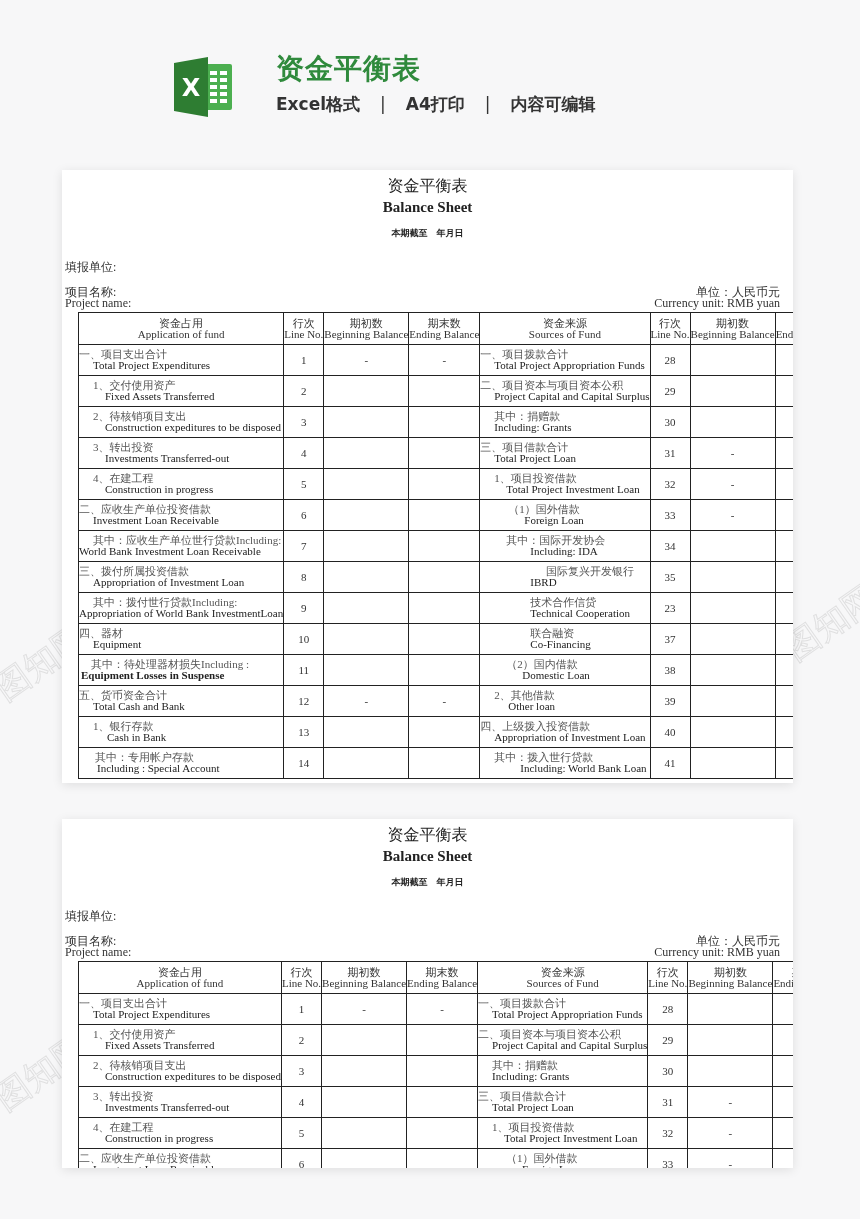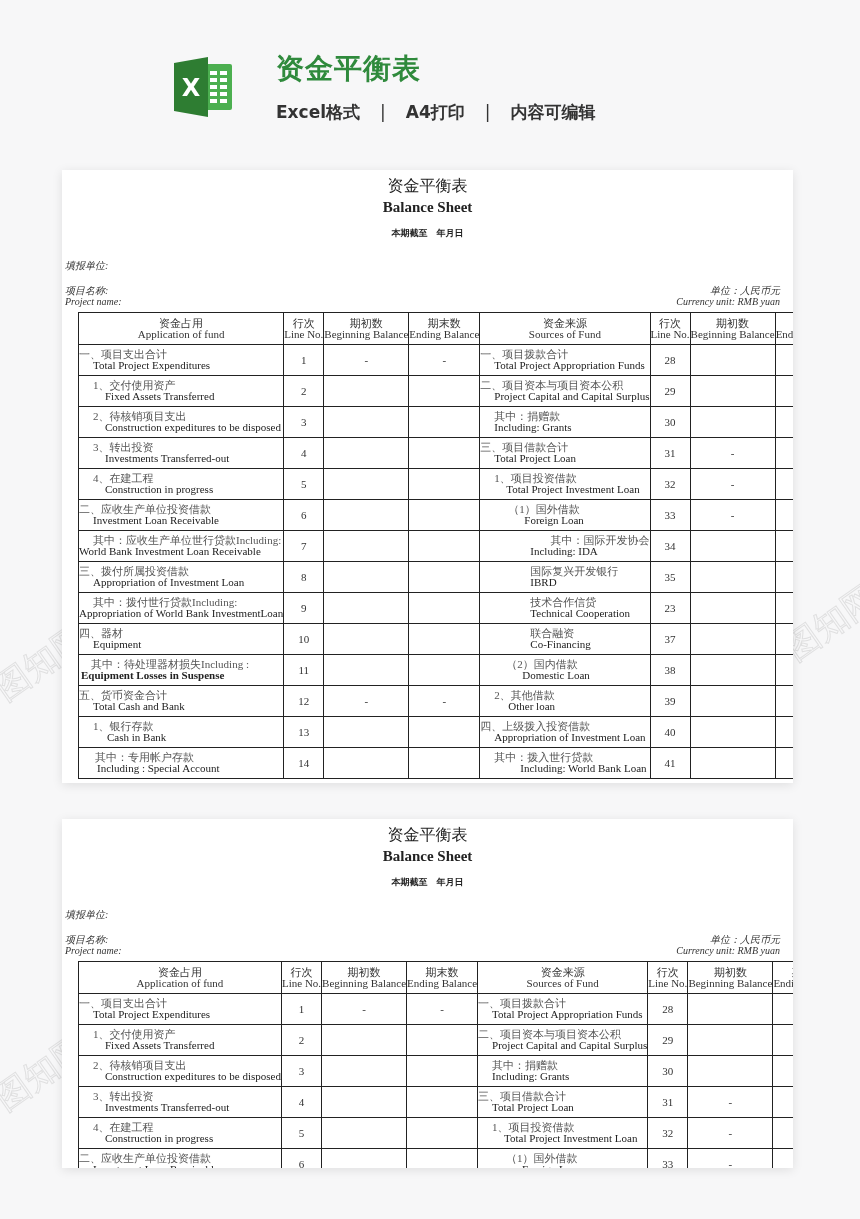--- a/index.html
+++ b/index.html
@@ -1,28 +1,28 @@
 <!DOCTYPE html>
 <html><head>
 <meta charset="utf-8">
 <style>
   html,body{margin:0;padding:0;}
   body{width:860px;height:1219px;background:#f7f7f8;position:relative;overflow:hidden;font-family:"Liberation Serif","DejaVu Serif",serif;color:#222;}
   .banner{position:absolute;left:0;top:0;width:860px;height:160px;}
   .xl-icon{position:absolute;left:172px;top:56px;width:62px;height:62px;}
   .banner-title{position:absolute;left:276px;top:50px;font-family:"DejaVu Sans",sans-serif;font-weight:bold;font-size:28px;color:#2f8a3c;letter-spacing:1px;}
-  .banner-sub{position:absolute;left:276px;top:101px;font-family:"DejaVu Sans",sans-serif;font-weight:bold;font-size:17px;color:#333;white-space:nowrap;}
+  .banner-sub{position:absolute;left:276px;top:93px;font-family:"DejaVu Sans",sans-serif;font-weight:bold;font-size:17px;color:#333;white-space:nowrap;}
   .banner-sub .sep{display:inline-block;margin:0 20px;font-weight:normal;}
   .page{position:absolute;left:62px;width:731px;background:#fff;box-shadow:0 2px 10px rgba(0,0,0,0.10);overflow:hidden;}
   .page1{top:170px;height:613px;}
   .page2{top:819px;height:349px;}
   .ptitle-cn{position:absolute;left:0;width:100%;text-align:center;font-size:16px;top:6px;}
   .ptitle-en{position:absolute;left:0;width:100%;text-align:center;font-size:15px;font-weight:bold;top:29px;}
   .pdate{position:absolute;left:0;width:100%;text-align:center;font-size:9px;font-weight:bold;top:57px;font-family:"DejaVu Sans",sans-serif;}
-  .meta{position:absolute;font-size:10px;color:#333;white-space:nowrap;font-style:italic;}
+  .meta{position:absolute;font-size:12px;color:#333;white-space:nowrap;}
   .meta.right{text-align:right;}
   table.bs{position:absolute;left:16px;top:142px;border-collapse:collapse;table-layout:fixed;font-size:11px;padding-left:37px;}
   table.bs td, table.bs th{border:1px solid #222;padding:0;vertical-align:middle;overflow:hidden;white-space:nowrap;font-weight:normal;}
   table.bs th{height:31px;text-align:center;line-height:11px;color:#333;}
   table.bs td{height:30px;line-height:11px;color:#333;}
   td.item{text-align:left;padding-left:2px;}
   td.item .cn{display:block;color:#555;}
   td.item .en{display:block;color:#222;}
   td.num{text-align:center;color:#555;}
   td.bal{text-align:center;color:#888;}
@@ -196,38 +196,38 @@
 
   <tr>
     <td class="item">
             <span class="cn" style="padding-left: 14px;">其中：应收生产单位世行贷款Including:</span>
             <span class="en" style="padding-left: 0px;">World Bank Investment Loan Receivable</span>
           </td>
     <td class="num">7</td>
     <td class="bal"></td>
     <td class="bal"></td>
     <td class="item">
-            <span class="cn" style="padding-left: 26px; text-align: right;">其中：国际开发协会</span>
+            <span class="cn" style="padding-left: 26px;">其中：国际开发协会</span>
             <span class="en" style="padding-left: 50px;">Including: IDA</span>
           </td>
     <td class="num">34</td>
     <td class="bal"></td>
     <td class="bal"></td>
   </tr>
 
   <tr>
     <td class="item">
             <span class="cn" style="padding-left: 0px;">三、拨付所属投资借款</span>
             <span class="en" style="padding-left: 14px;">Appropriation of Investment Loan</span>
           </td>
     <td class="num">8</td>
     <td class="bal"></td>
     <td class="bal"></td>
     <td class="item">
-            <span class="cn" style="padding-left: 50px;">国际复兴开发银行</span>
+            <span class="cn" style="padding-left: 50px; text-align: center;">国际复兴开发银行</span>
             <span class="en" style="padding-left: 50px;">IBRD</span>
           </td>
     <td class="num">35</td>
     <td class="bal"></td>
     <td class="bal"></td>
   </tr>
 
   <tr>
     <td class="item">
             <span class="cn" style="padding-left: 14px;">其中：拨付世行贷款Including:</span>

